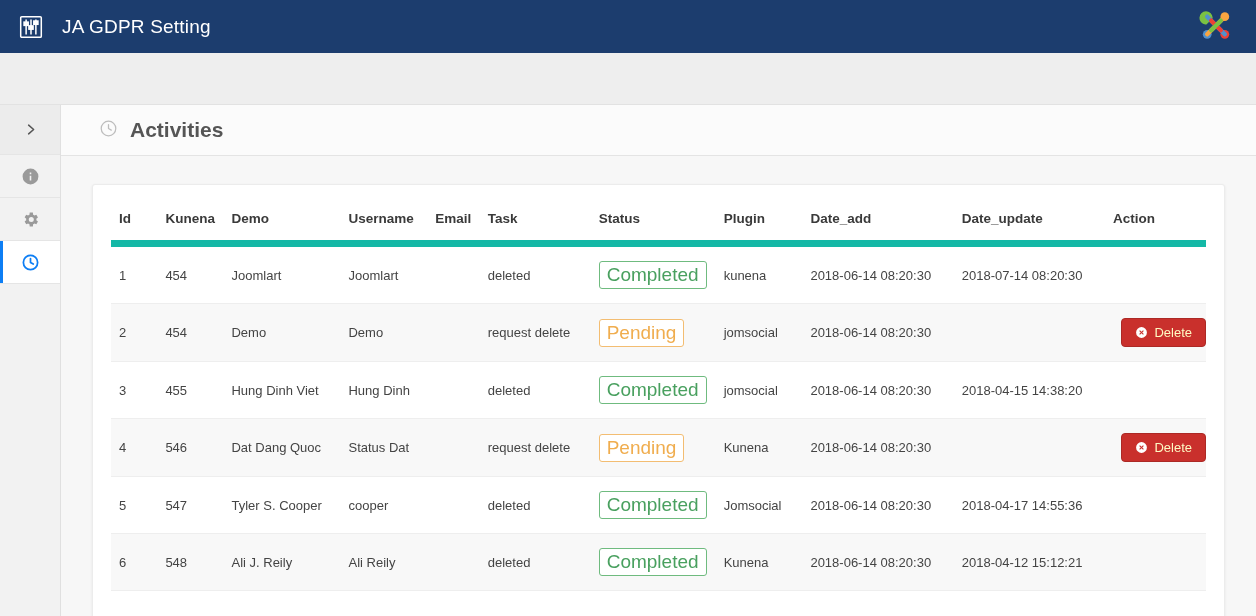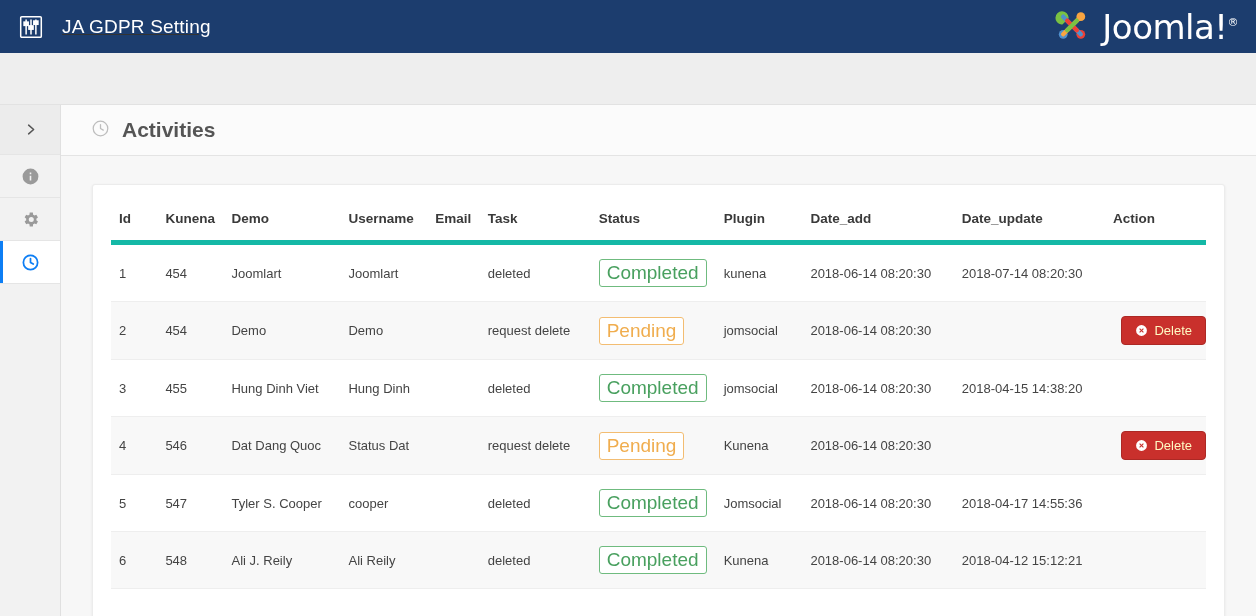--- a/index.html
+++ b/index.html
@@ -23,21 +23,20 @@
     background: #1c3d6e;
     display: flex;
     align-items: center;
     padding: 0 22px 0 18px;
     position: relative;
   }
   .topbar-left {
     display: flex;
     align-items: center;
     gap: 18px;
-    text-decoration: underline;
   }
   .brand-icon {
     width: 26px;
     height: 26px;
     display: block;
   }
   .topbar-title {
     color: #ffffff;
     font-size: 19px;
     font-weight: 400;
@@ -120,21 +119,21 @@
     min-width: 0;
     display: flex;
     flex-direction: column;
   }
   .content-head {
     height: 53px;
     background: #fbfbfb;
     border-bottom: 1px solid #e4e4e4;
     display: flex;
     align-items: center;
-    padding-left: 30px;
+    padding-left: 38px;
     gap: 12px;
   }
   .content-head .head-icon { color: #bdbdbd; display: block; }
   .content-title {
     font-size: 21px;
     font-weight: bold;
     color: #555;
   }
 
   .content-body {
@@ -156,21 +155,21 @@
   table.activities {
     width: 100%;
     border-collapse: collapse;
     font-size: 13px;
   }
   table.activities thead th {
     text-align: left;
     font-weight: bold;
     color: #3a3a3a;
     padding: 18px 8px 14px 8px;
-    border-bottom: 5px solid #14b8a6;
+    border-bottom: 7px solid #14b8a6;
     white-space: nowrap;
     font-size: 13.5px;
   }
   table.activities tbody td {
     padding: 14px 8px;
     border-bottom: 1px solid #eeeeee;
     color: #444;
     vertical-align: middle;
     white-space: nowrap;
   }
@@ -255,23 +254,20 @@
           <circle cx="28" cy="28" r="11" fill="#7ac143" stroke="none"></circle>
           <circle cx="72" cy="28" r="11" fill="#f9a541" stroke="none"></circle>
           <circle cx="28" cy="72" r="11" fill="#5091cd" stroke="none"></circle>
           <circle cx="72" cy="72" r="11" fill="#ee4035" stroke="none"></circle>
           <path d="M28 28 L55 55 L72 72" stroke="#5091cd"></path>
           <path d="M72 28 L45 55 L28 72" stroke="#f9a541"></path>
           <path d="M38 38 L62 62" stroke="#ee4035"></path>
           <path d="M62 38 L38 62" stroke="#7ac143"></path>
         </g>
       </svg>
-    </span>
-    <span class="joomla-wordmark">
-      <span>Joomla!</span><span class="joomla-reg">®</span>
     </span>
   </div>
 </div>
 
 <div class="subbar"></div>
 
 <div class="layout">
 
   <div class="sidebar">
 

